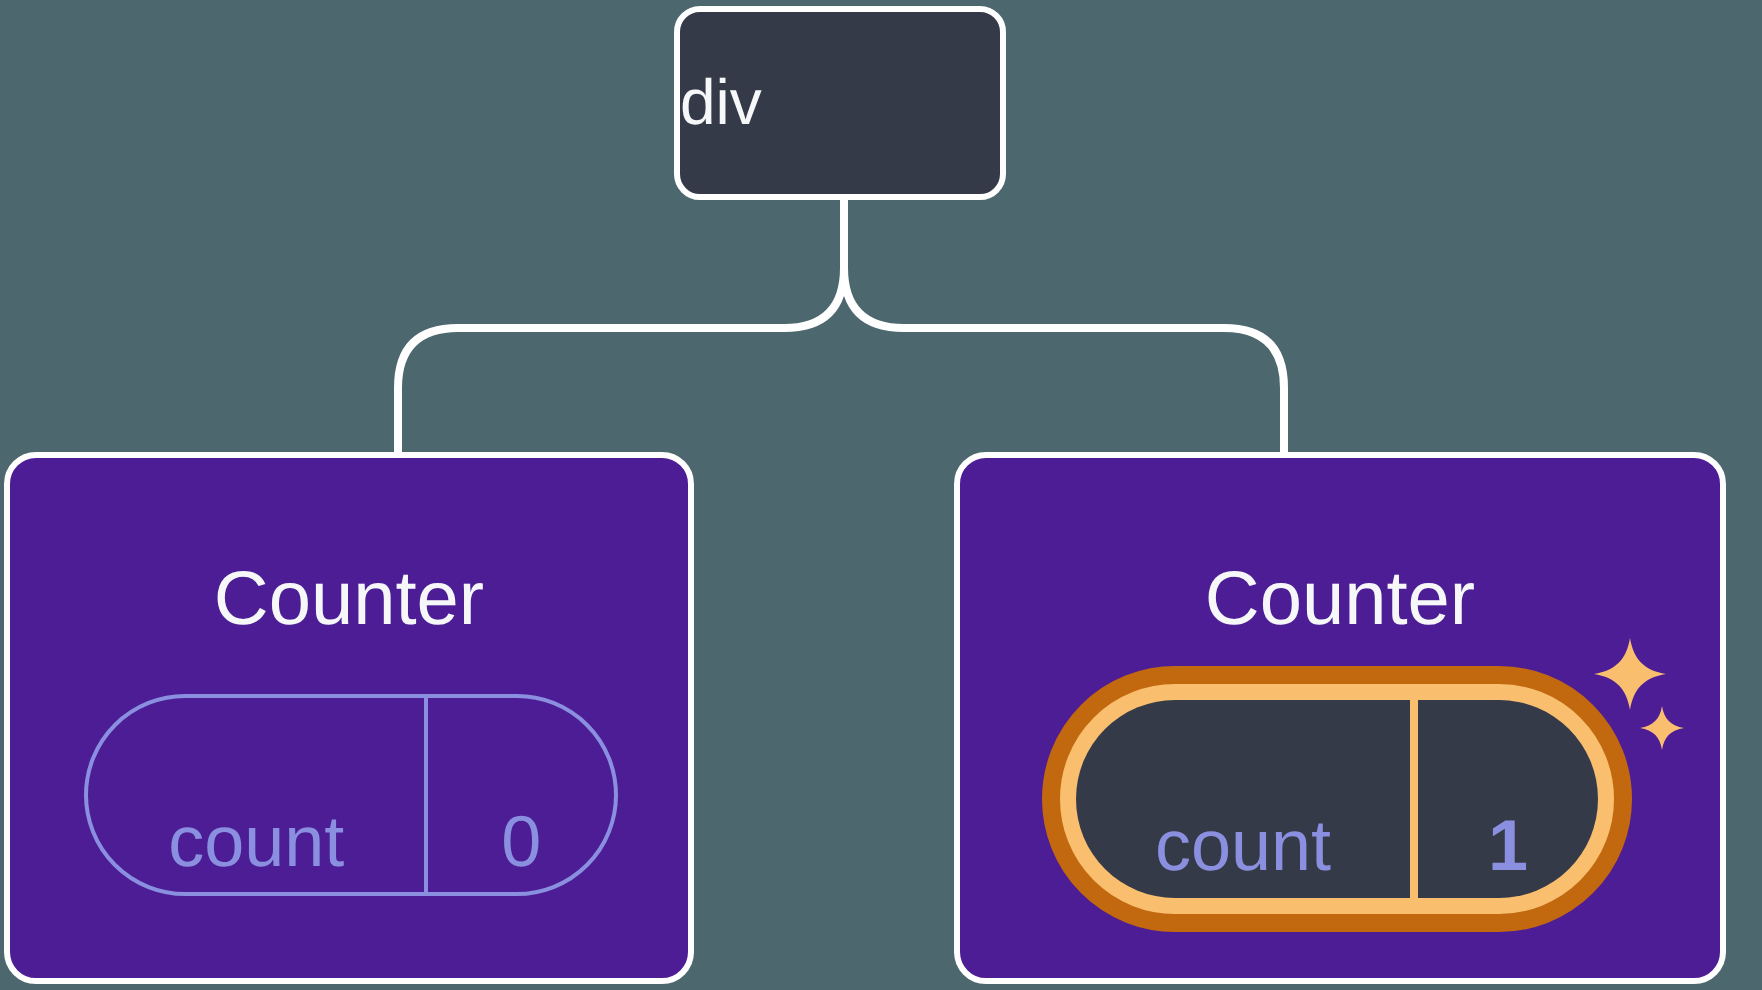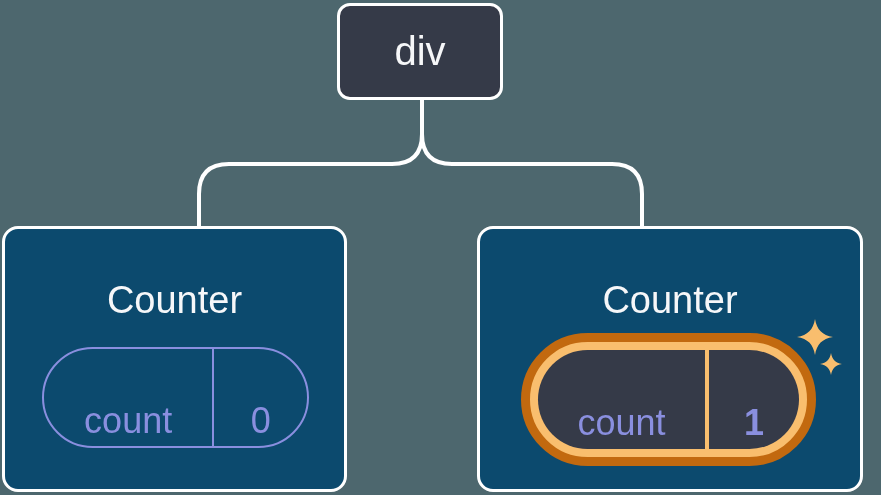--- a/index.html
+++ b/index.html
@@ -8,30 +8,30 @@
     width:881px;height:495px;
     background:#4d676e;
     overflow:hidden;
     font-family:"Liberation Sans", sans-serif;
   }
   
   .root-node{
     position:absolute;left:337px;top:3px;width:166px;height:97px;
     background:#353a48;border:3px solid #ffffff;border-radius:13px;
     box-sizing:border-box;
-    display:flex;align-items:center;justify-content:center;
-    color:#f6f7f9;font-size:40px;
+    display:flex;align-items:center;
+    color:#f6f7f9;font-size:32px;
   }
   
   .connectors{position:absolute;left:0;top:0;width:881px;height:495px;}
   .connectors path{fill:none;stroke:#ffffff;stroke-width:4px;stroke-linecap:round;}
   
   .card{
     position:absolute;top:226px;height:266px;
-    background:#0c4a6e;border:3px solid #ffffff;border-radius:16px;
+    background:#4c1d95;border:3px solid #ffffff;border-radius:16px;
     box-sizing:border-box;
   }
   .card-left{left:2px;width:345px;}
   .card-right{left:477px;width:386px;}
   .card-title{
     position:absolute;top:50px;left:0;width:100%;
     text-align:center;color:#f6f7f9;font-size:38px;
   }
   
   .pill{

